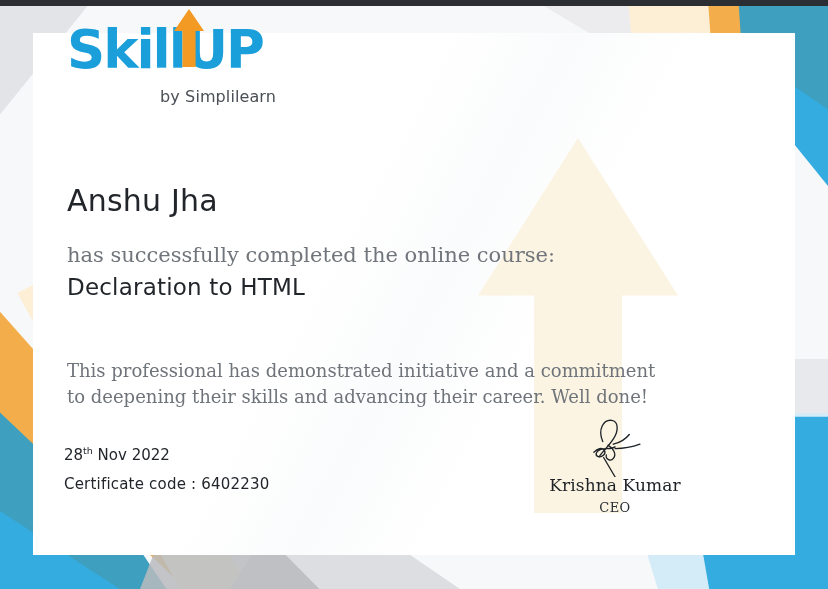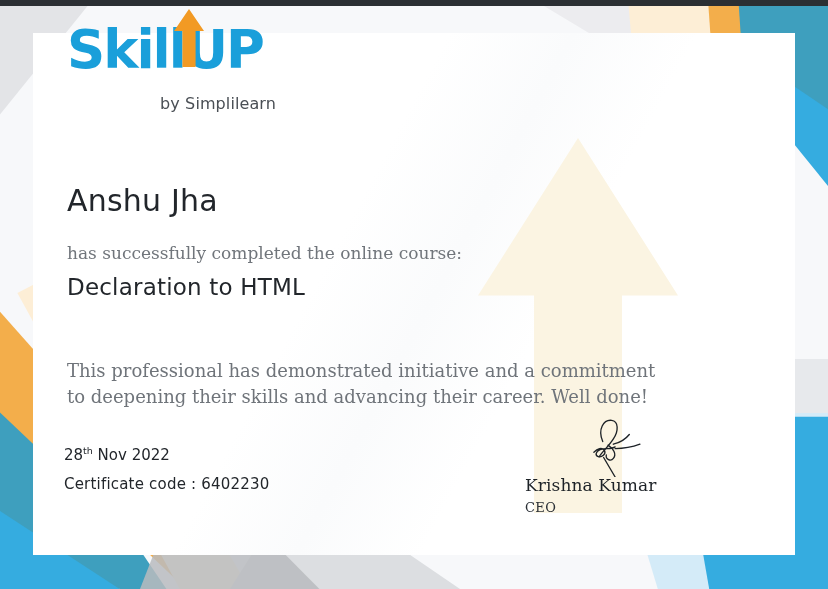--- a/index.html
+++ b/index.html
@@ -167,21 +167,21 @@
   .logo-arrow {
     position:absolute;
     left:107px; top:-14px;
     width:30px; height:58px;
     background:#f29a24;
     clip-path:polygon(50% 0, 100% 38%, 72% 38%, 72% 100%, 28% 100%, 28% 38%, 0 38%);
     z-index:2;
   }
   .logo-sub {
     text-align:right;
-    margin-top:18px;
+    margin-top:11px;
     padding-right:1px;
     font-family:"DejaVu Sans", sans-serif;
     font-size:16px;
     color:#4a4f55;
     letter-spacing:.1px;
   }
 
   
   .declaration {
     position:absolute; left:67px; top:125px;
@@ -198,21 +198,21 @@
     position:absolute; left:67px; top:183px;
     font-family:"DejaVu Sans", sans-serif;
     font-size:30px;
     color:#22262b;
     letter-spacing:.2px;
   }
 
   .course-intro {
     position:absolute; left:67px; top:243px;
     font-family:"DejaVu Serif", serif;
-    font-size:17px;
+    font-size:21px;
     color:#70757b;
   }
 
   .course-name {
     position:absolute; left:67px; top:274px;
     font-family:"DejaVu Sans", sans-serif;
     font-size:23px;
     color:#22262b;
     letter-spacing:.2px;
   }
@@ -239,20 +239,21 @@
     font-family:"DejaVu Sans", sans-serif;
     font-size:15px;
     color:#22262b;
     letter-spacing:.2px;
   }
 
   
   .sig-block {
     position:absolute; left:525px; top:415px;
     width:180px;
+    text-align:center;
   }
   .sig-mark {
     height:62px;
     display:block;
     margin:0 auto;
   }
   .sig-name {
     font-family:"DejaVu Serif", serif;
     font-size:17px;
     color:#1d2227;

